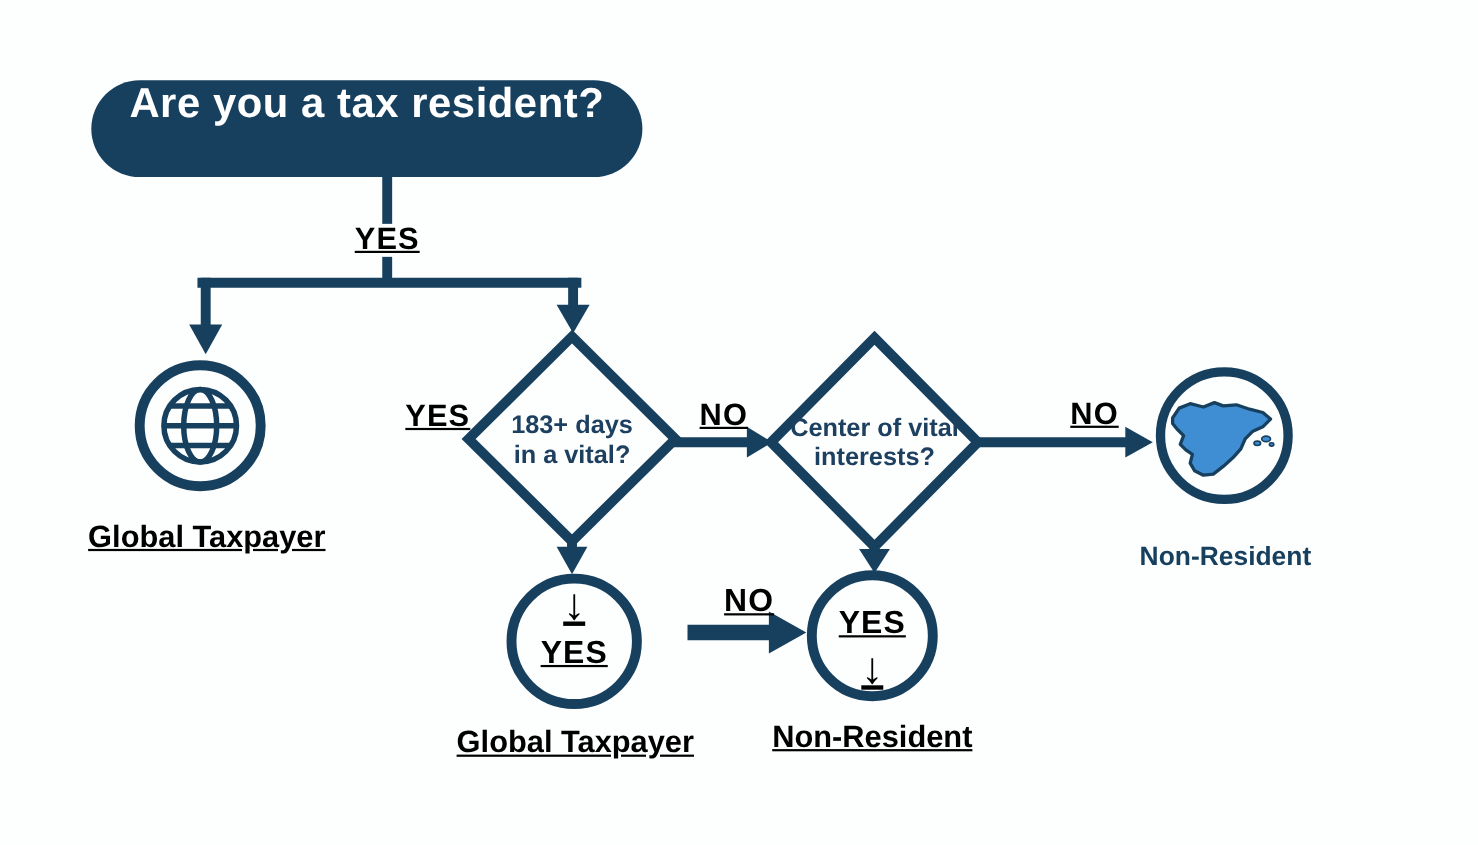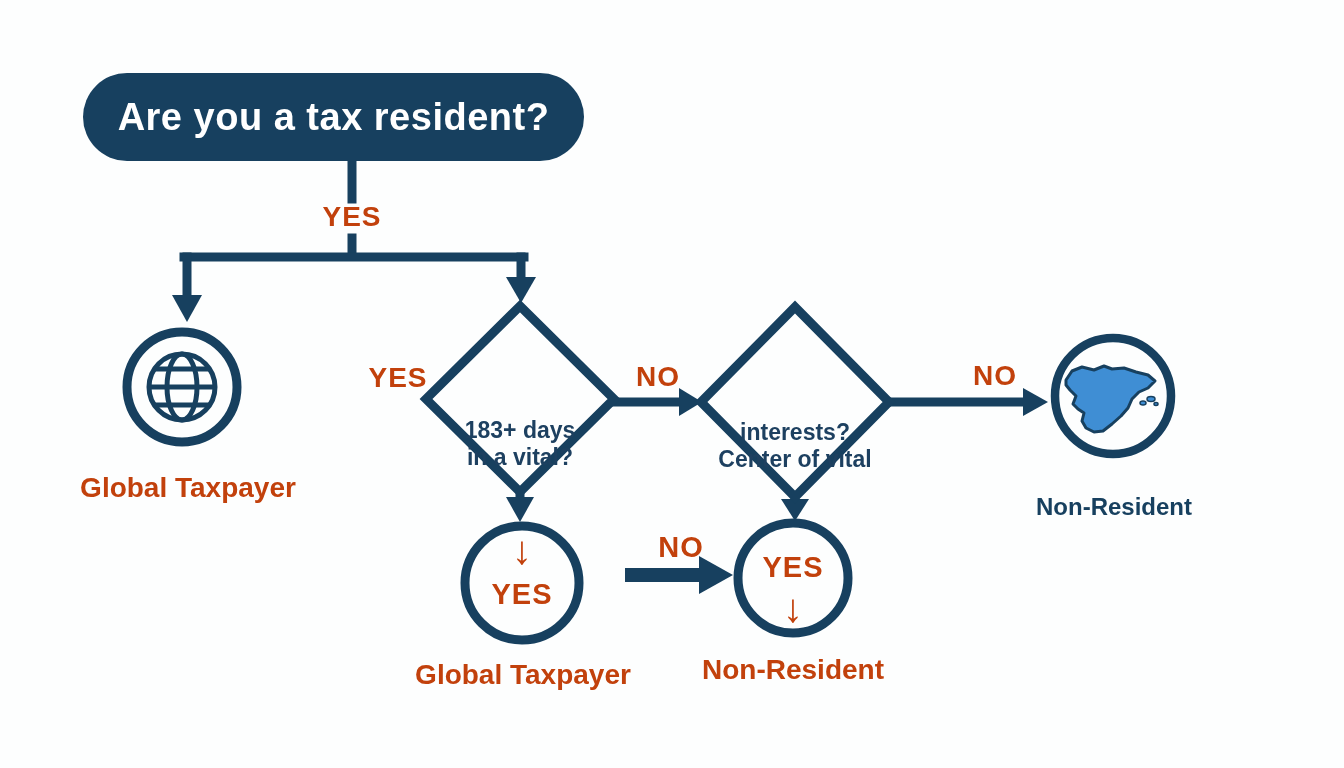--- a/index.html
+++ b/index.html
@@ -12,49 +12,49 @@
     overflow: hidden;
   }
   .layer { position: absolute; left: 0; top: 0; }
 
   .pill {
     position: absolute;
     left: 83px; top: 73px;
     width: 501px; height: 88px;
     background: #17405f;
     border-radius: 44px;
-    display: flex; align-items: center; justify-content: center;
+    display: flex; align-items: flex-start; justify-content: center;
   }
   .pill span {
     color: #ffffff;
     font-size: 38px;
     font-weight: bold;
     letter-spacing: 0.5px;
   }
 
   .lbl {
     position: absolute;
     transform: translate(-50%,-50%);
     font-weight: bold;
-    color: #c2410c;
+    color: #000000;
     white-space: nowrap;
     line-height: 1;
+    text-decoration: underline;
   }
   .edge-lbl { font-size: 28px; letter-spacing: 1px; }
 
   .dtext {
     position: absolute;
     transform: translate(-50%,-50%);
     text-align: center;
     color: #1d4060;
     font-weight: bold;
     font-size: 23px;
     line-height: 27px;
     white-space: nowrap;
-    margin-top: 44px;
   }
   .node-lbl { font-size: 28px; }
   .node-lbl-2l {
     position: absolute;
     transform: translate(-50%,-50%);
     text-align: center;
     color: #17405f;
     font-weight: bold;
     font-size: 24px;
     line-height: 28px;
@@ -132,22 +132,22 @@
   <div class="lbl edge-lbl" style="left:398px; top:378px;">YES</div>
   <div class="lbl edge-lbl" style="left:658px; top:377px;">NO</div>
   <div class="lbl edge-lbl" style="left:995px; top:376px;">NO</div>
   <div class="lbl edge-lbl" style="left:681px; top:547px; font-size:29px;">NO</div>
 
   <div class="dtext" style="left:520px; top:400px;">
     <div>183+ days</div>
     <div>in a vital?</div>
   </div>
   <div class="dtext" style="left:795px; top:402px;">
+    <div>Center of vital</div>
     <div>interests?</div>
-    <div>Center of vital</div>
   </div>
 
   <div class="lbl node-lbl" style="left:188px; top:488px;">Global Taxpayer</div>
 
   <div class="lbl circle-arrow" style="left:522px; top:550px;">↓</div>
   <div class="lbl circle-yes" style="left:522px; top:594px;">YES</div>
   <div class="lbl node-lbl" style="left:523px; top:675px;">Global Taxpayer</div>
 
   <div class="lbl circle-yes" style="left:793px; top:567px;">YES</div>
   <div class="lbl circle-arrow" style="left:793px; top:608px;">↓</div>

